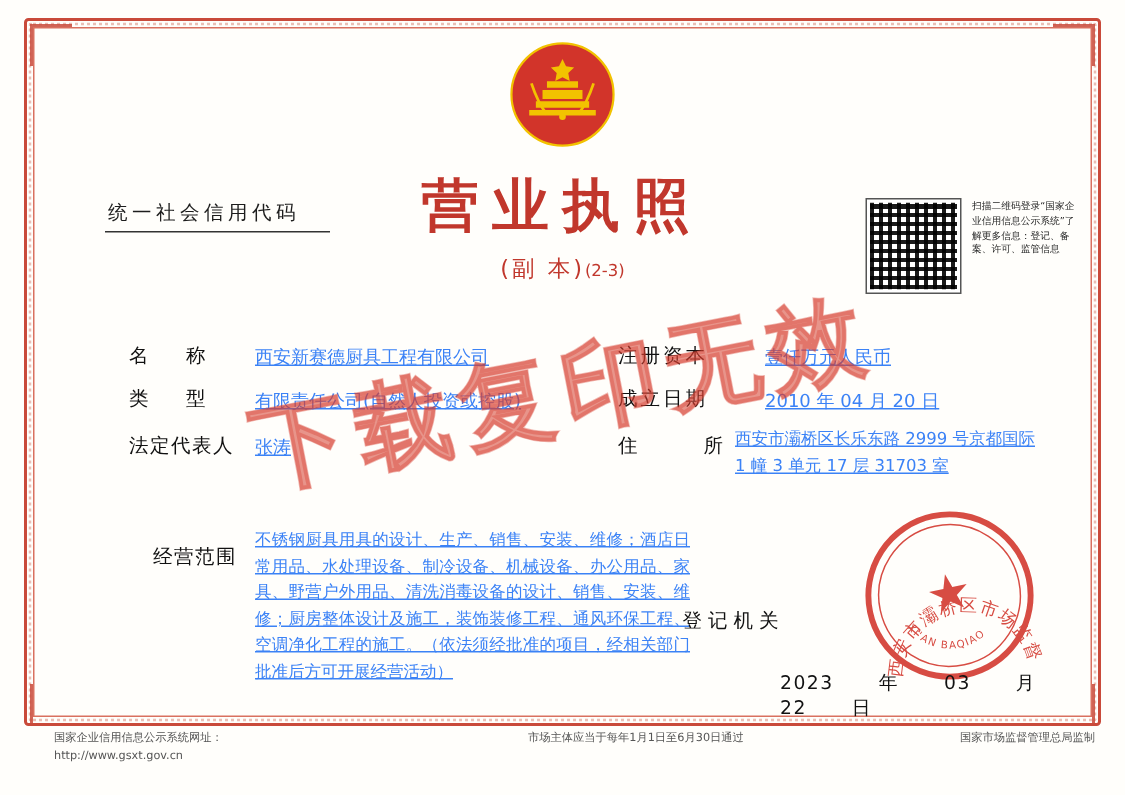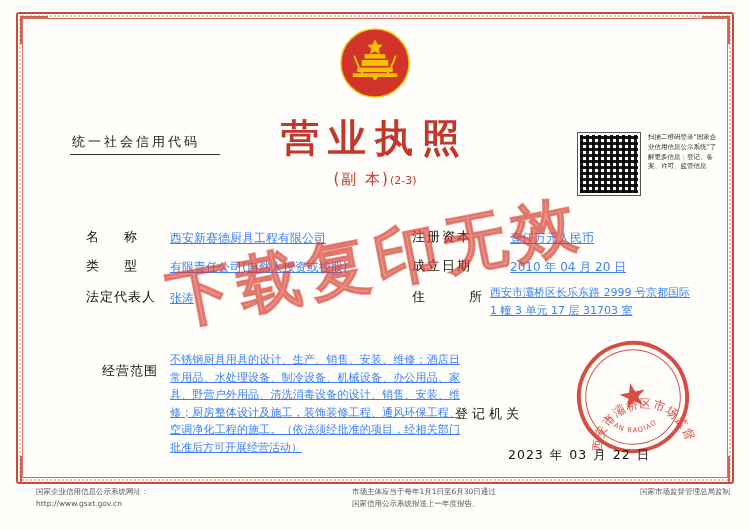--- a/index.html
+++ b/index.html
@@ -186,21 +186,21 @@
 
   
   .date-line {
     position: absolute;
     left: 505px;
     top: 447px;
     font-size: 12.5px;
     color: #111;
     letter-spacing: 1px;
   }
-  .date-line span { margin: 0 3px; }
+  .date-line span { margin: 0 15px; }
 
   
   .seal {
     position: absolute;
     right: 58px;
     top: 338px;
     width: 118px;
     height: 118px;
     opacity: .88;
     transform: rotate(-12deg);
@@ -317,20 +317,19 @@
 
   <div class="watermark">下载复印无效</div>
 
   <div class="footer">
     <div class="footer-left">
       <div>国家企业信用信息公示系统网址：</div>
       <div>http://www.gsxt.gov.cn</div>
     </div>
     <div class="footer-mid">
       <div>市场主体应当于每年1月1日至6月30日通过</div>
-      <div>国家信用公示系统报送上一年度报告。</div>
     </div>
     <div class="footer-right">
       <div>国家市场监督管理总局监制</div>
     </div>
   </div>
 
 </div>
 
 </body></html>

